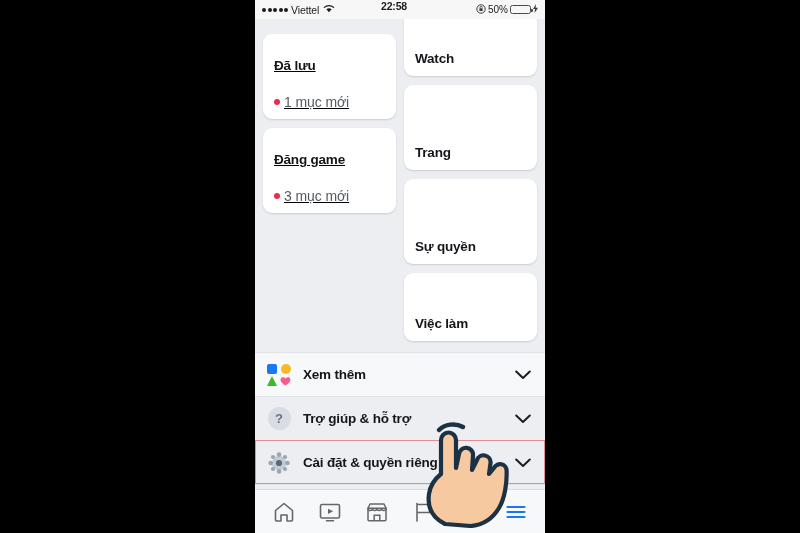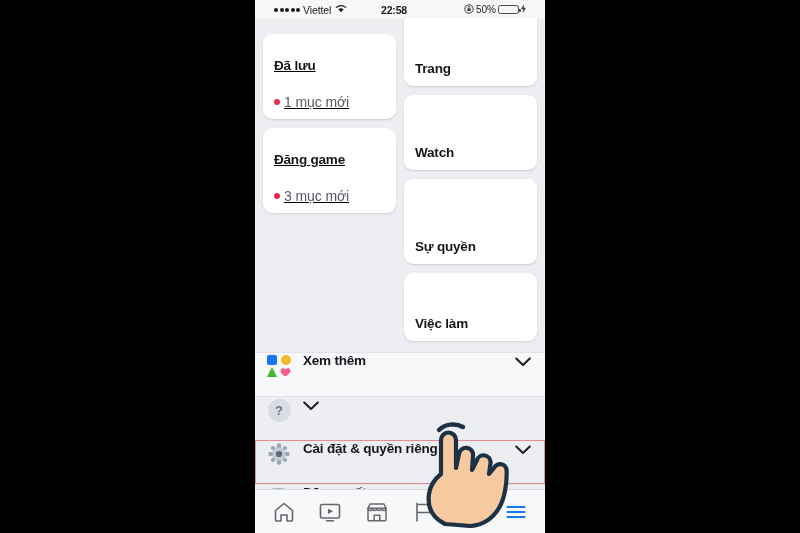--- a/index.html
+++ b/index.html
@@ -29,22 +29,21 @@
     height: 533px;
     background: #eceef1;
     overflow: hidden;
   }
 
   
   .statusbar {
     height: 19px;
     background: #f7f7f8;
     display: flex;
-    align-items: center;
-    padding: 0 19px;
+    padding: 0 7px;
     font-size: 10px;
     color: #1b1b1b;
     position: relative;
     z-index: 5;
   }
   .sb-left { display: flex; align-items: center; gap: 3px; flex: 0 0 auto; }
   .sb-dots { display: flex; gap: 1.5px; align-items: center; }
   .sb-dot {
     width: 4px; height: 4px; border-radius: 50%;
     background: #1b1b1b;
@@ -145,21 +144,21 @@
 
   .h-tall  { height: 85px; }
   .h-med   { height: 75px; }
   .h-short { height: 68px; }
 
   
   .rows { margin-top: 2px; }
   .row {
     position: relative;
     display: flex;
-    align-items: flex-start;
+    align-items: center;
     height: 44px;
     padding: 0 14px 0 11px;
     background: #eceef1;
     border-top: 1px solid #dfe2e6;
   }
   .row.white { background: #f7f8f9; }
   .row-icon {
     width: 26px; height: 26px;
     flex: 0 0 auto;
     display: flex;
@@ -314,25 +313,25 @@
             </div>
             <div class="card h-tall">
               <div class="card-title">Đăng game</div>
               <div class="card-badge">
                 <span class="badge-dot" style="background: rgb(240, 40, 73);"></span>
                 <span>3 mục mới</span>
               </div>
             </div>
           </div>
         <div class="col col-right" id="col-right">
+            <div class="card h-med">
+              <div class="card-title">Watch</div>
+            </div>
             <div class="card h-tall">
               <div class="card-title">Trang</div>
-            </div>
-            <div class="card h-med">
-              <div class="card-title">Watch</div>
             </div>
             <div class="card h-tall">
               <div class="card-title">Sự quyền</div>
             </div>
             <div class="card h-short">
               <div class="card-title">Việc làm</div>
             </div>
           </div>
       </div>
 
@@ -350,20 +349,21 @@
             </span>
             <span class="row-label">Xem thêm</span>
             <span class="chev"><svg width="16" height="10" viewBox="0 0 16 10">
                 <path d="M1.2 1.5 L8 8 L14.8 1.5" fill="none" stroke="#1b1d20" stroke-width="2" stroke-linecap="round" stroke-linejoin="round"></path>
               </svg></span>
           </div>
           <div class="row">
             <span class="row-icon">
               <span class="circ-icon">?</span>
             </span>
+            <span class="row-label">Trợ giúp &amp; hỗ trợ</span>
             <span class="chev"><svg width="16" height="10" viewBox="0 0 16 10">
                 <path d="M1.2 1.5 L8 8 L14.8 1.5" fill="none" stroke="#1b1d20" stroke-width="2" stroke-linecap="round" stroke-linejoin="round"></path>
               </svg></span>
           </div>
           <div class="row highlight" style="outline-color: rgb(224, 141, 147);">
             <span class="row-icon">
               <svg width="22" height="22" viewBox="0 0 22 22">
                 <g fill="#9aa6b4">
                   <circle cx="11" cy="11" r="7.2" fill="#c3ccd6"></circle>
                   <circle cx="11" cy="2.6" r="2.3"></circle>

